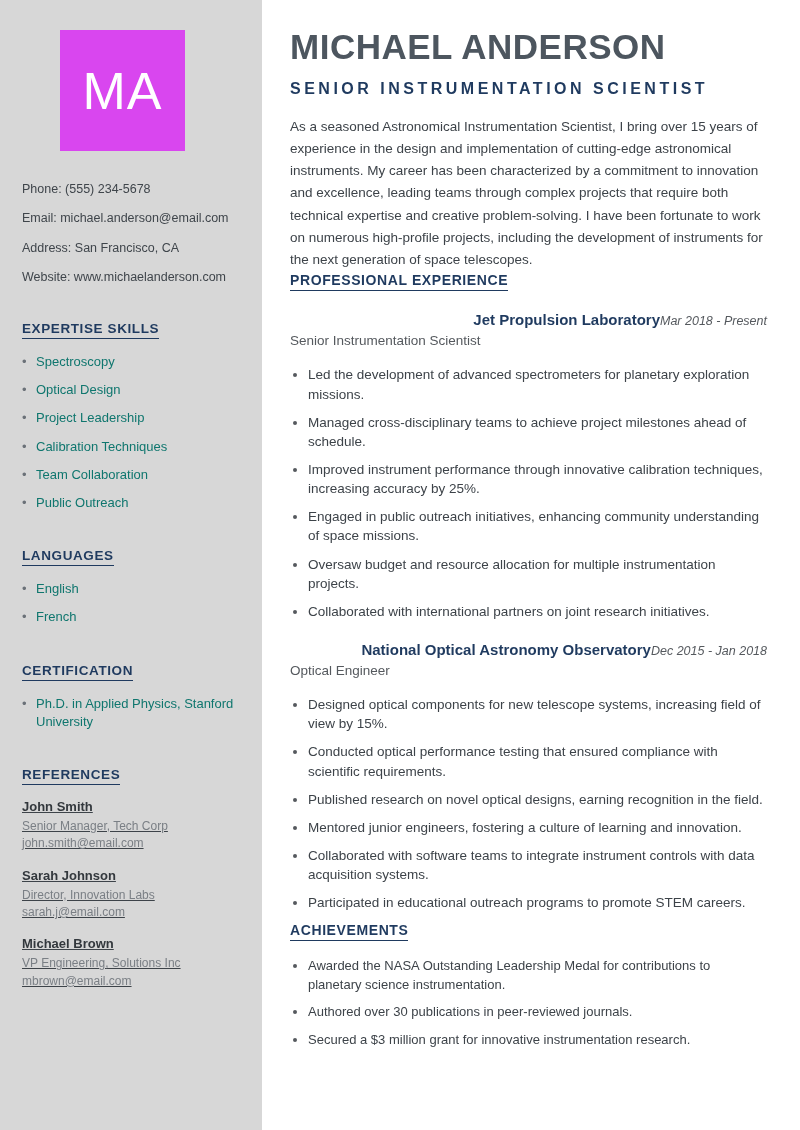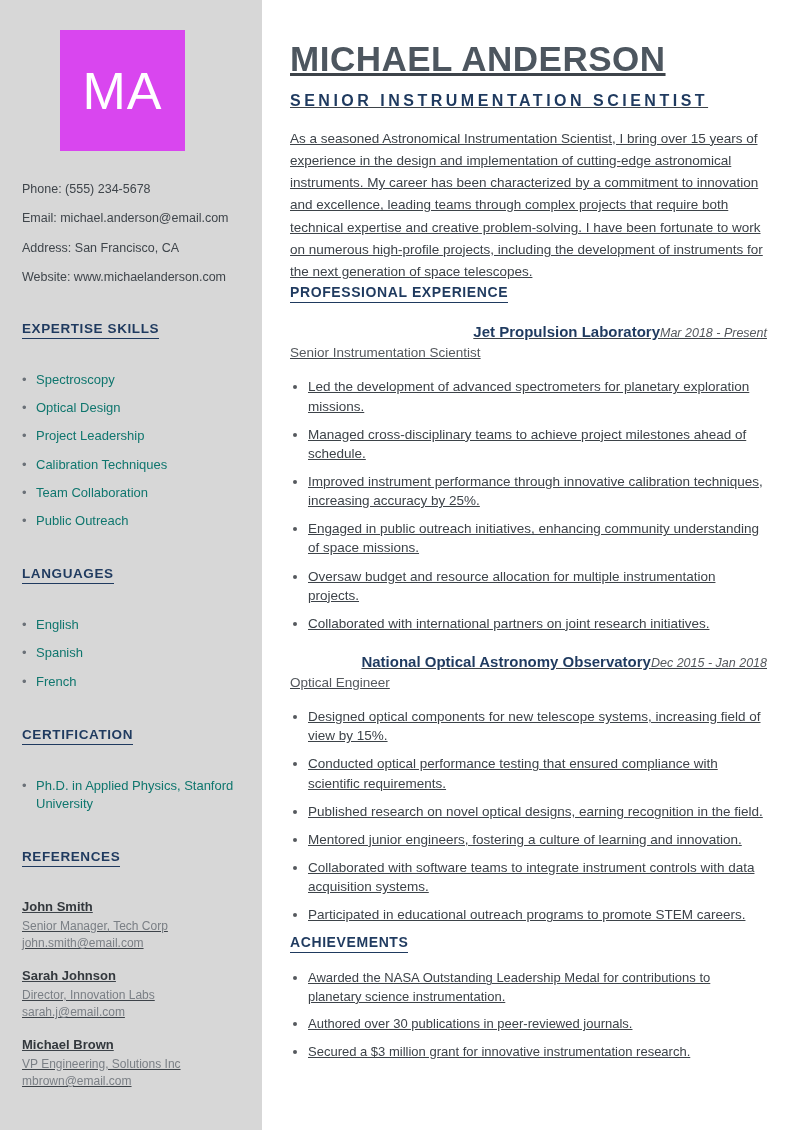--- a/index.html
+++ b/index.html
@@ -44,21 +44,21 @@
   }
   .side-section { margin-top: 34px; }
   .side-heading {
     display: inline-block;
     font-size: 13.5px;
     font-weight: bold;
     color: #1f3a5f;
     letter-spacing: 0.6px;
     border-bottom: 1.5px solid #1f3a5f;
     padding-bottom: 2px;
-    margin-bottom: 32px;
+    margin-bottom: 14px;
   }
   .side-list { list-style: none; }
   .side-list li {
     font-size: 13px;
     color: #0f766e;
     margin-bottom: 10px;
     padding-left: 14px;
     position: relative;
     line-height: 1.4;
   }
@@ -77,22 +77,21 @@
   }
   .ref-role, .ref-email {
     font-size: 12px;
     color: #7a7f85;
     line-height: 1.45;
   }
 
   
   .main {
     flex: 1;
-    padding: 40px 33px 20px 28px;
-    text-decoration: underline;
+    padding: 28px 33px 20px 28px;
   }
   .name {
     font-size: 35px;
     font-weight: bold;
     color: #4d565f;
     letter-spacing: 0.5px;
     line-height: 1.1;
   }
   .job-title-top {
     font-size: 16px;
@@ -175,21 +174,20 @@
       <li>Calibration Techniques</li>
       <li>Team Collaboration</li>
       <li>Public Outreach</li>
     </ul>
   </div>
 
   <div class="side-section">
     <div class="side-heading">LANGUAGES</div>
     <ul class="side-list">
       <li>English</li>
-      <li>Spanish</li>
       <li>French</li>
     </ul>
   </div>
 
   <div class="side-section">
     <div class="side-heading">CERTIFICATION</div>
     <ul class="side-list">
       <li>Ph.D. in Applied Physics, Stanford University</li>
     </ul>
   </div>

